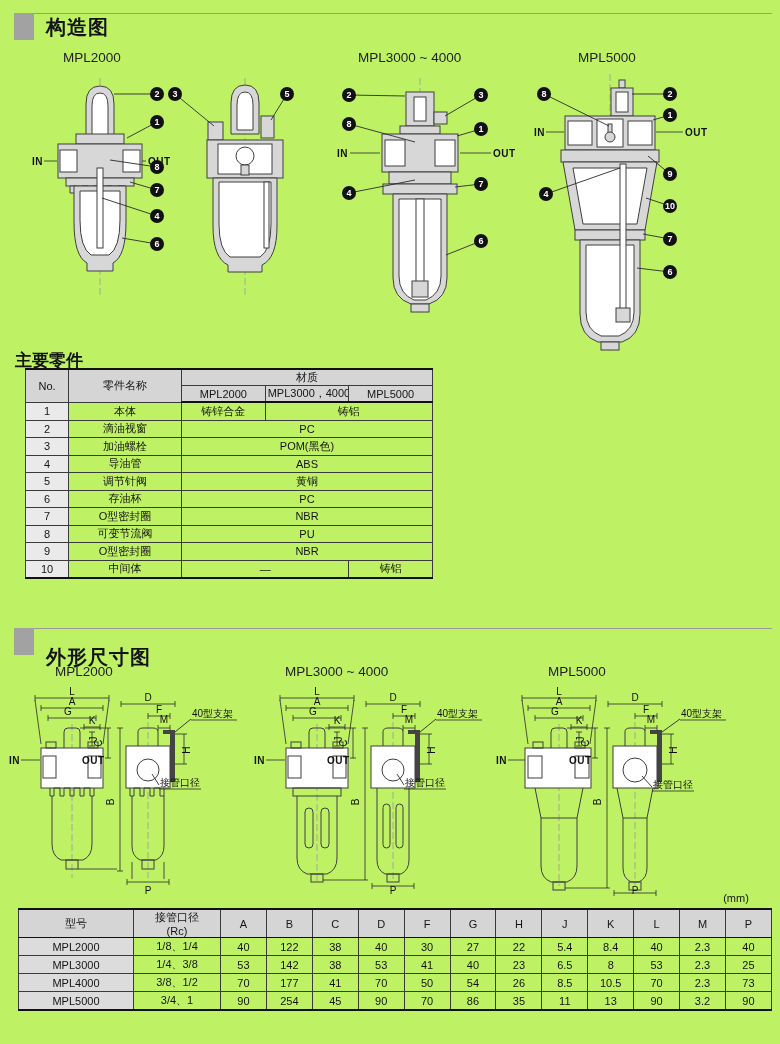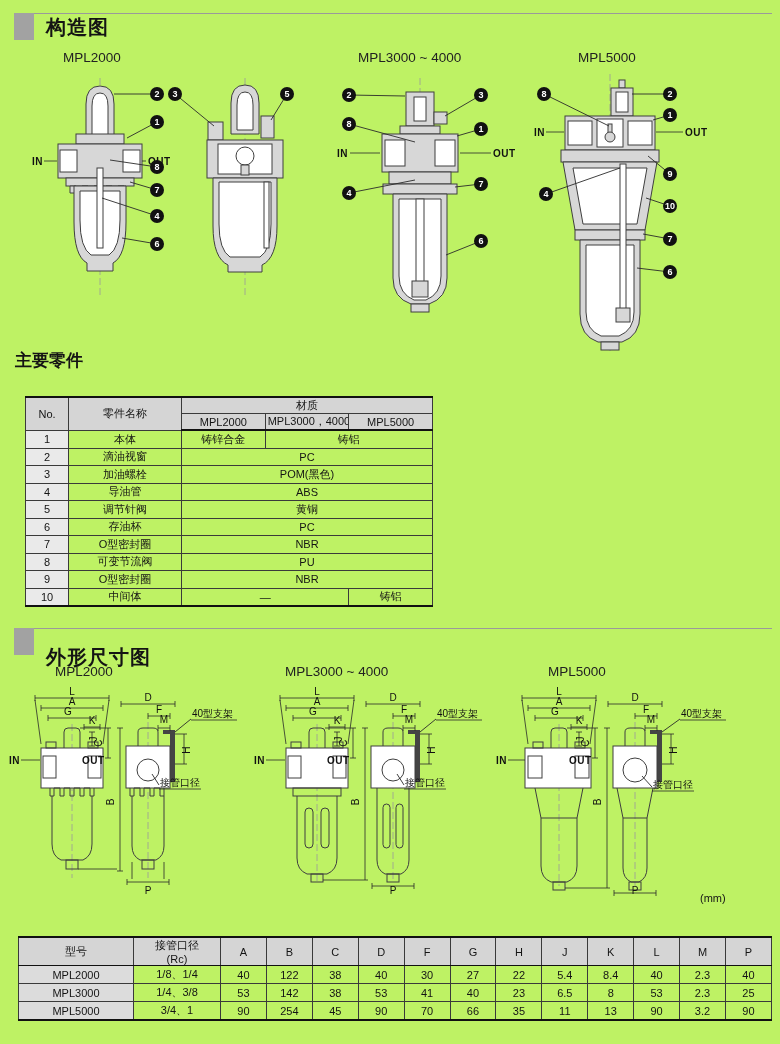--- a/index.html
+++ b/index.html
@@ -4,23 +4,23 @@
 <style>
   html,body{margin:0;padding:0;background:#fff;}
   .page{position:relative;width:780px;height:1044px;background:#bef264;overflow:hidden;
         font-family:"Liberation Sans","DejaVu Sans",sans-serif;color:#141414;}
   .topline{position:absolute;left:20px;width:752px;height:0;border-top:1.5px solid #9a9a9a;}
   .sq{position:absolute;left:14px;width:20px;height:27px;background:#a2a2a2;}
   .sec-title{position:absolute;left:46px;font-size:20px;font-weight:bold;letter-spacing:1px;}
   .model-label{position:absolute;font-size:13.5px;color:#222;}
   .sub-title{position:absolute;left:15px;font-size:17px;font-weight:bold;}
   .note{position:absolute;left:15px;font-size:12.5px;}
-  .mm{position:absolute;left:700px;width:72px;text-align:left;font-size:11px;}
+  .mm{position:absolute;left:700px;width:72px;text-align:center;font-size:11px;}
   table{border-collapse:collapse;table-layout:fixed;}
-  .dtab{position:absolute;border-top:2.5px solid #111;border-bottom:2.5px solid #111;margin-top:28px;}
+  .dtab{position:absolute;border-top:2.5px solid #111;border-bottom:2.5px solid #111;}
   .dtab th,.dtab td{border:1px solid #3a3a3a;text-align:center;vertical-align:middle;
         font-size:11px;font-weight:normal;padding:0 2px;overflow:hidden;white-space:nowrap;}
   .dtab th{background:#d5d5d5;}
   .parts td{height:16.5px;}
   .parts thead tr:last-child th{border-bottom:2px solid #111;}
   .dims thead th{border-bottom:1.5px solid #111;height:17px;}
   .dims td{height:17px;}
   td.lab{background:#eaeaea;}
   td.mlab{background:#dcdcdc;}
   svg{position:absolute;overflow:visible;}
@@ -514,28 +514,44 @@
           <td>41</td>
           <td>40</td>
           <td>23</td>
           <td>6.5</td>
           <td>8</td>
           <td>53</td>
           <td>2.3</td>
           <td>25</td>
         </tr>
         <tr>
+          <td class="mlab">MPL4000</td>
+          <td>3/8、1/2</td>
+          <td>70</td>
+          <td>177</td>
+          <td>41</td>
+          <td>70</td>
+          <td>50</td>
+          <td>54</td>
+          <td>26</td>
+          <td>8.5</td>
+          <td>10.5</td>
+          <td>70</td>
+          <td>2.3</td>
+          <td>73</td>
+        </tr>
+        <tr>
           <td class="mlab">MPL5000</td>
           <td>3/4、1</td>
           <td>90</td>
           <td>254</td>
           <td>45</td>
           <td>90</td>
           <td>70</td>
-          <td>66</td>
+          <td>86</td>
           <td>35</td>
           <td>11</td>
           <td>13</td>
           <td>90</td>
           <td>3.2</td>
           <td>90</td>
         </tr>
       </tbody>
   </table>
 

